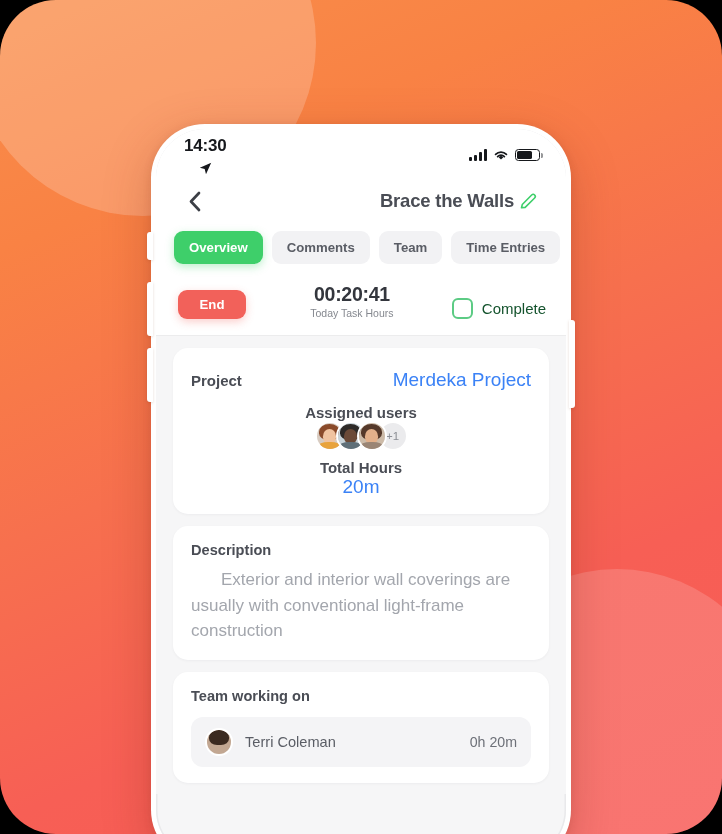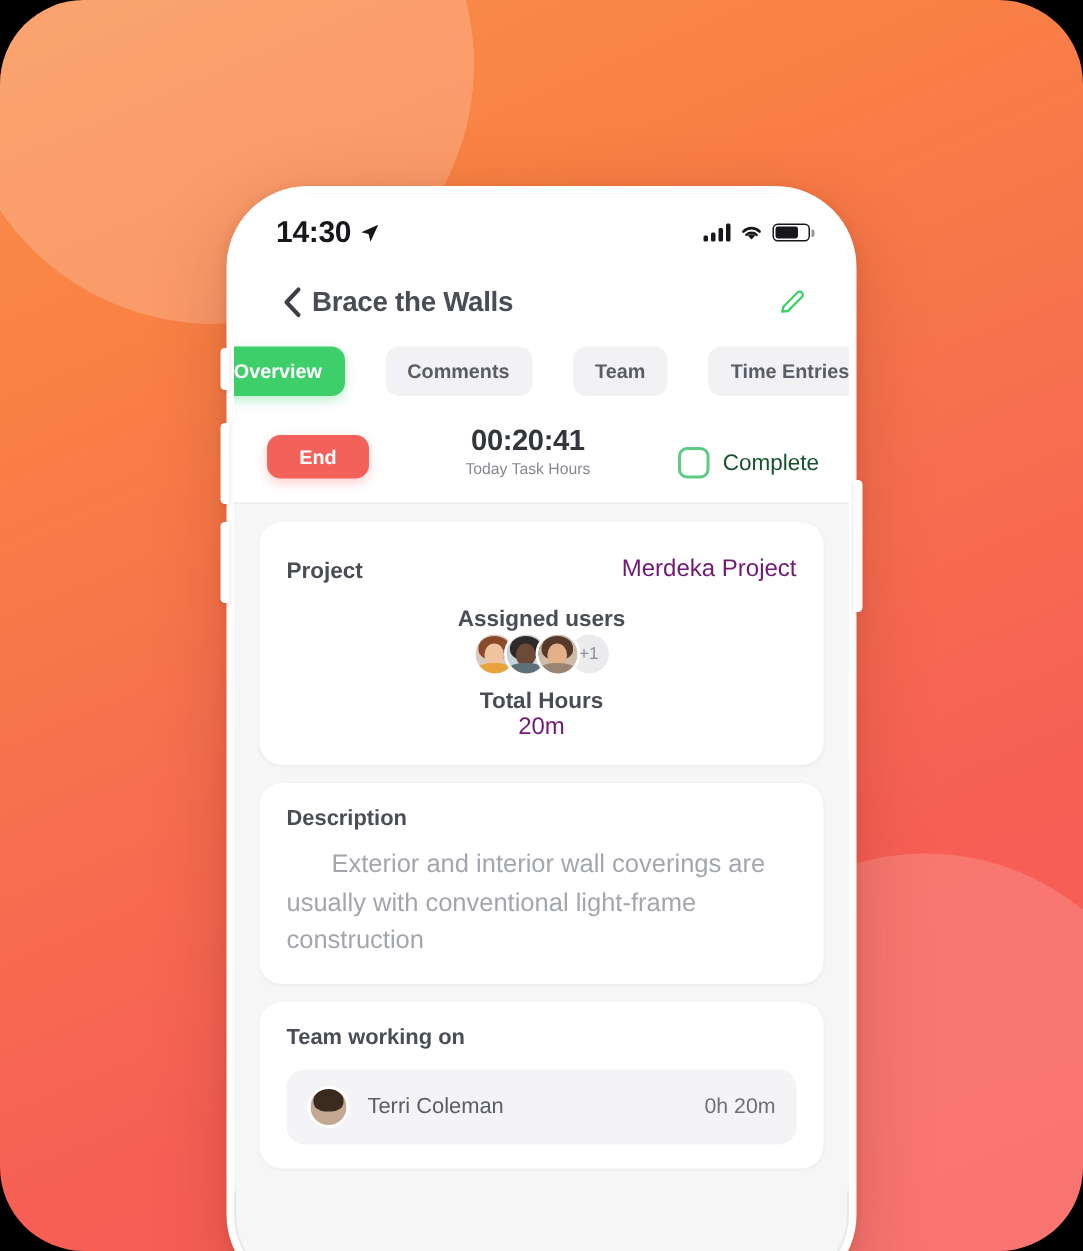--- a/index.html
+++ b/index.html
@@ -77,27 +77,28 @@
   
   .statusbar {
     height: 46px;
     display: flex;
     align-items: center;
     justify-content: space-between;
     padding: 6px 26px 0 28px;
     background: #ffffff;
   }
   .status-time {
-    font-size: 20px;
+    font-size: 17px;
     font-weight: bold;
     color: #16181c;
     letter-spacing: -0.2px;
     display: flex;
     align-items: center;
     gap: 6px;
+    flex-direction: column;
   }
   .status-right {
     display: flex;
     align-items: center;
     gap: 6px;
   }
   .sig-bars { display: flex; align-items: flex-end; gap: 2px; height: 12px; }
   .sig-bars i { display: block; width: 3px; background: #16181c; border-radius: 1px; }
   .sig-bars i:nth-child(1) { height: 4px; }
   .sig-bars i:nth-child(2) { height: 6.5px; }
@@ -135,39 +136,38 @@
     align-items: center;
     padding: 0 24px;
   }
   .nav-back {
     width: 28px; height: 28px;
     display: flex; align-items: center; justify-content: center;
     cursor: pointer;
   }
   .nav-title {
     flex: 1;
-    text-align: left;
+    text-align: right;
     font-size: 18.5px;
     font-weight: bold;
     color: #4a4d55;
     letter-spacing: -0.2px;
   }
   .nav-edit {
     width: 28px; height: 28px;
     display: flex; align-items: center; justify-content: center;
     cursor: pointer;
   }
 
   
   .tabs {
     background: #ffffff;
     display: flex;
-    gap: 27px;
+    gap: 9px;
     padding: 4px 18px 14px 18px;
-    justify-content: center;
   }
   .tab {
     height: 33px;
     padding: 0 15px;
     border-radius: 9px;
     background: #f2f2f4;
     color: #5a5d65;
     font-size: 13.2px;
     font-weight: bold;
     display: flex;
@@ -252,22 +252,22 @@
     justify-content: space-between;
     min-height: 32px;
   }
   .row + .row { margin-top: 8px; flex-direction: column; }
   .row-label {
     font-size: 15px;
     font-weight: bold;
     color: #4a4d55;
   }
   .row-value {
-    font-size: 16px;
-    color: #701a75;
+    font-size: 19px;
+    color: #3b82f6;
   }
 
   
   .avatars { display: flex; align-items: center; }
   .avatar {
     width: 30px; height: 30px;
     border-radius: 50%;
     border: 2px solid #ffffff;
     margin-left: -9px;
     overflow: hidden;

